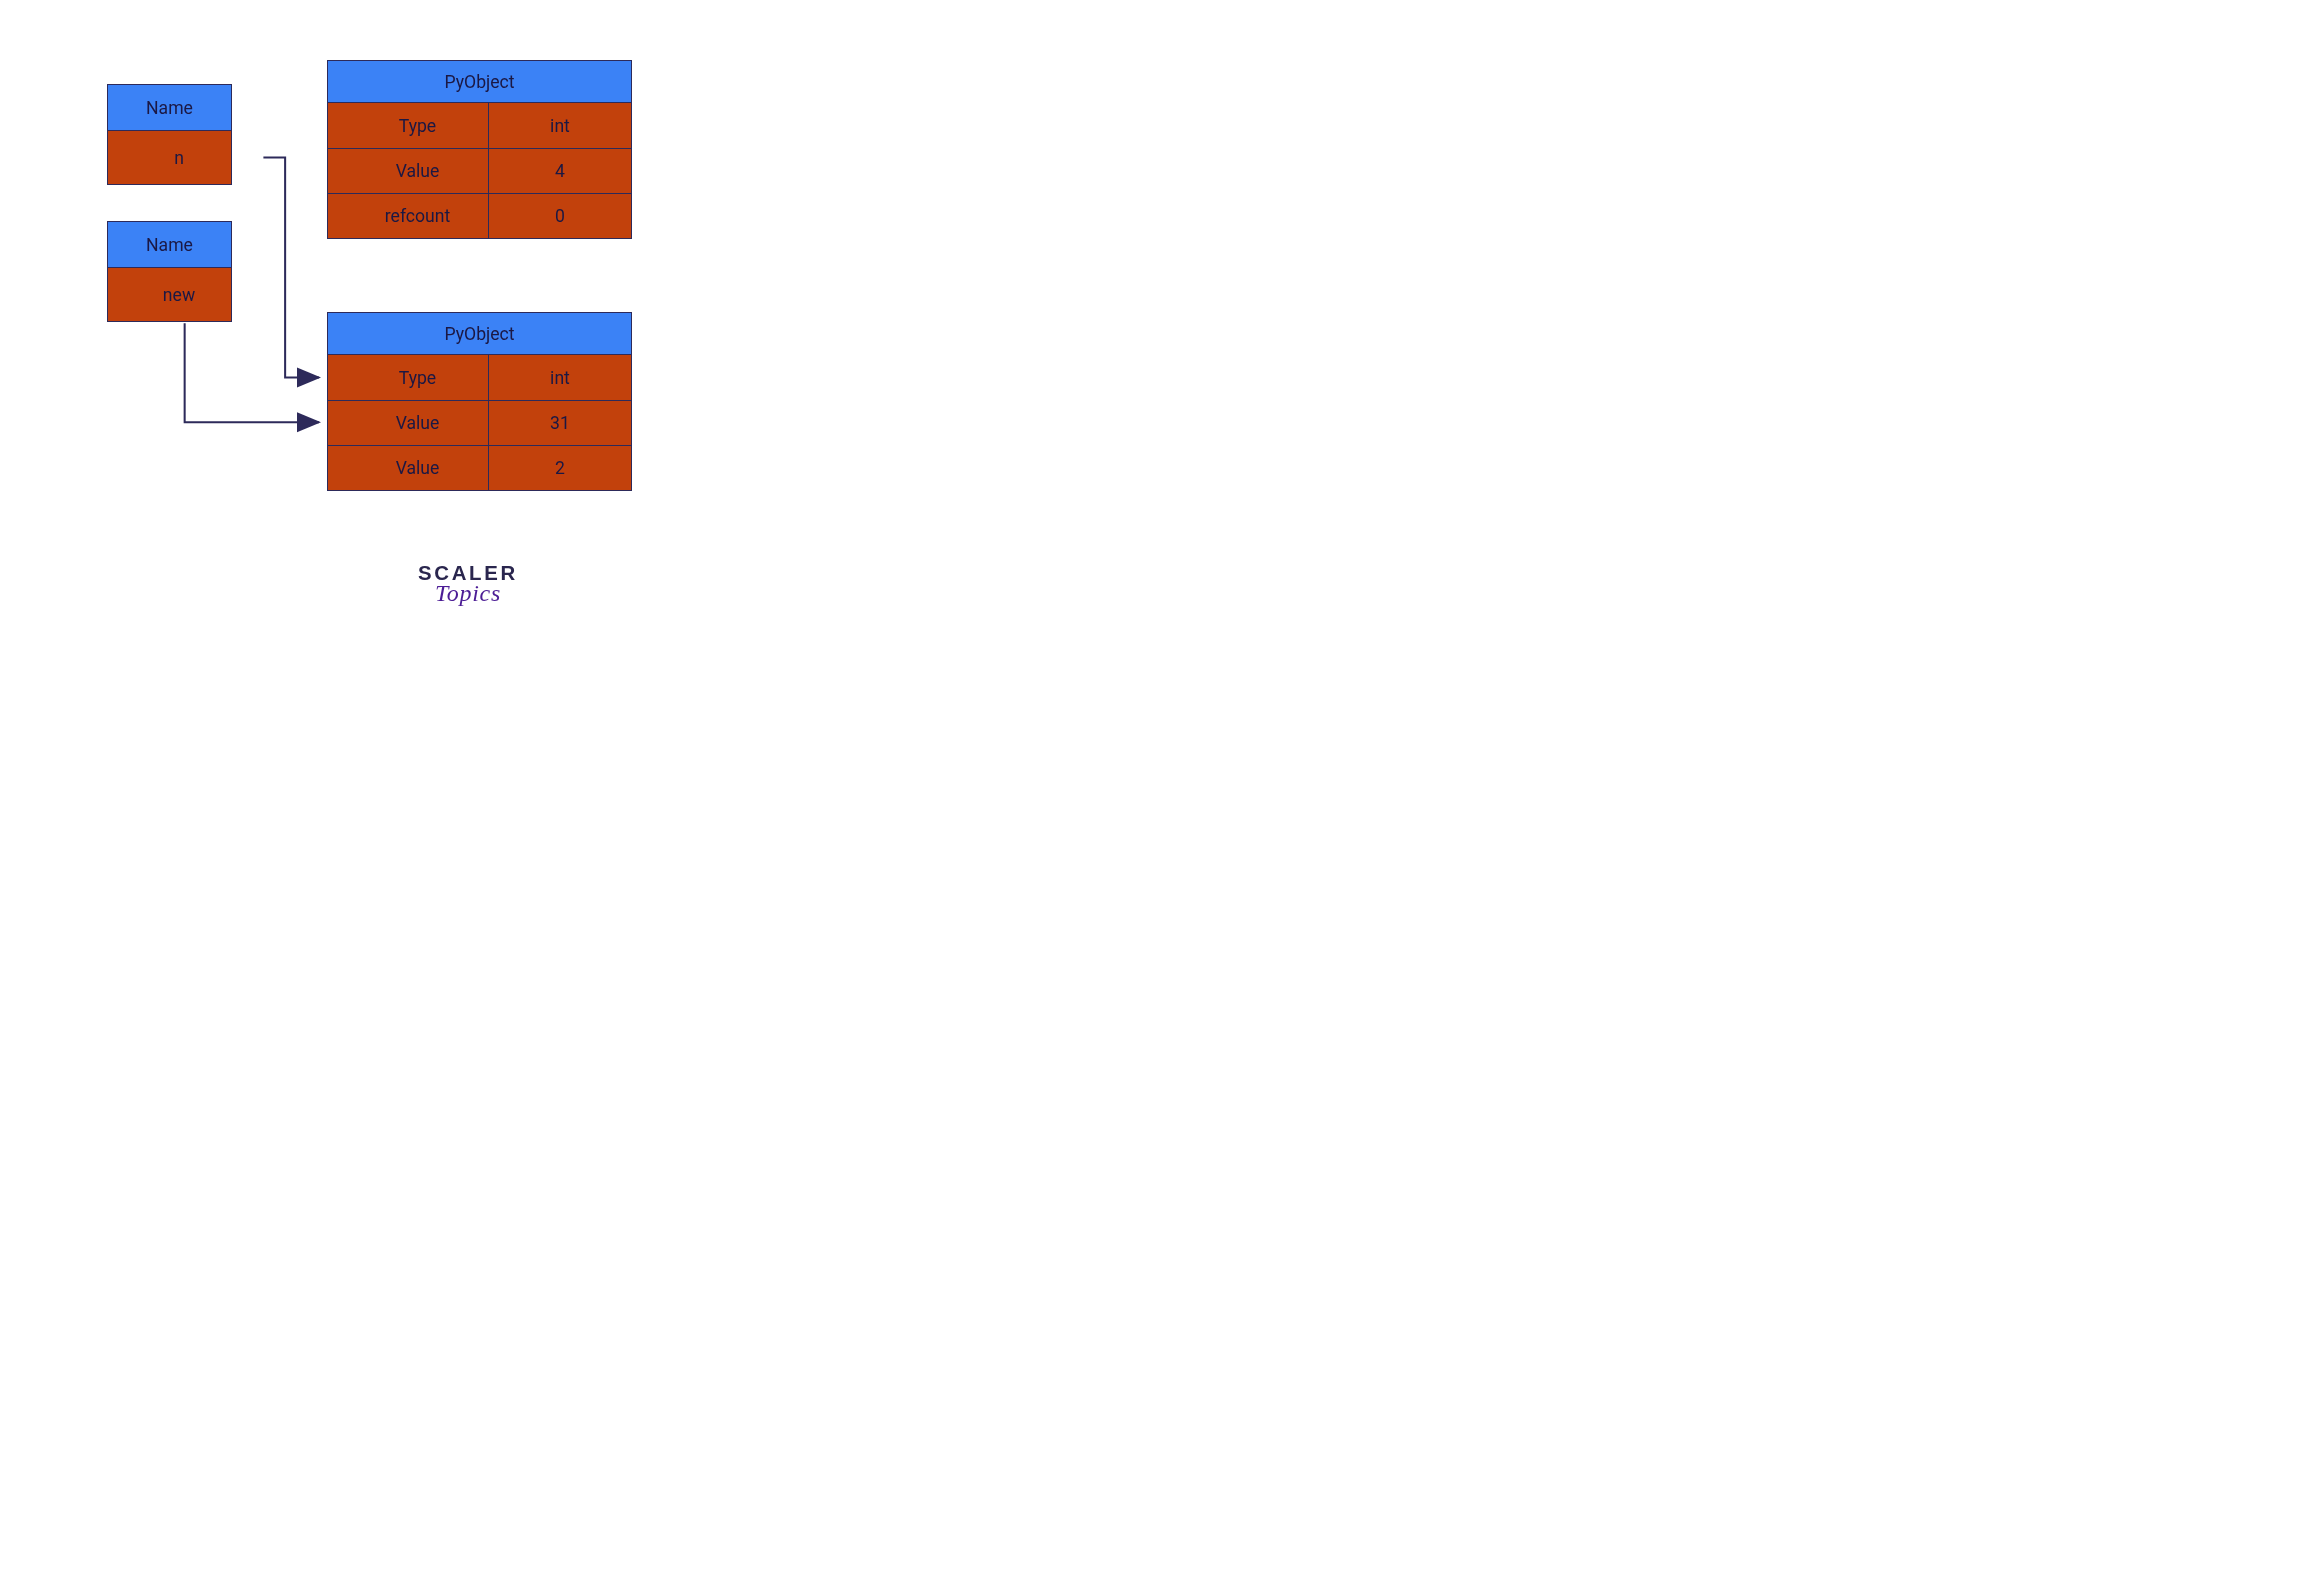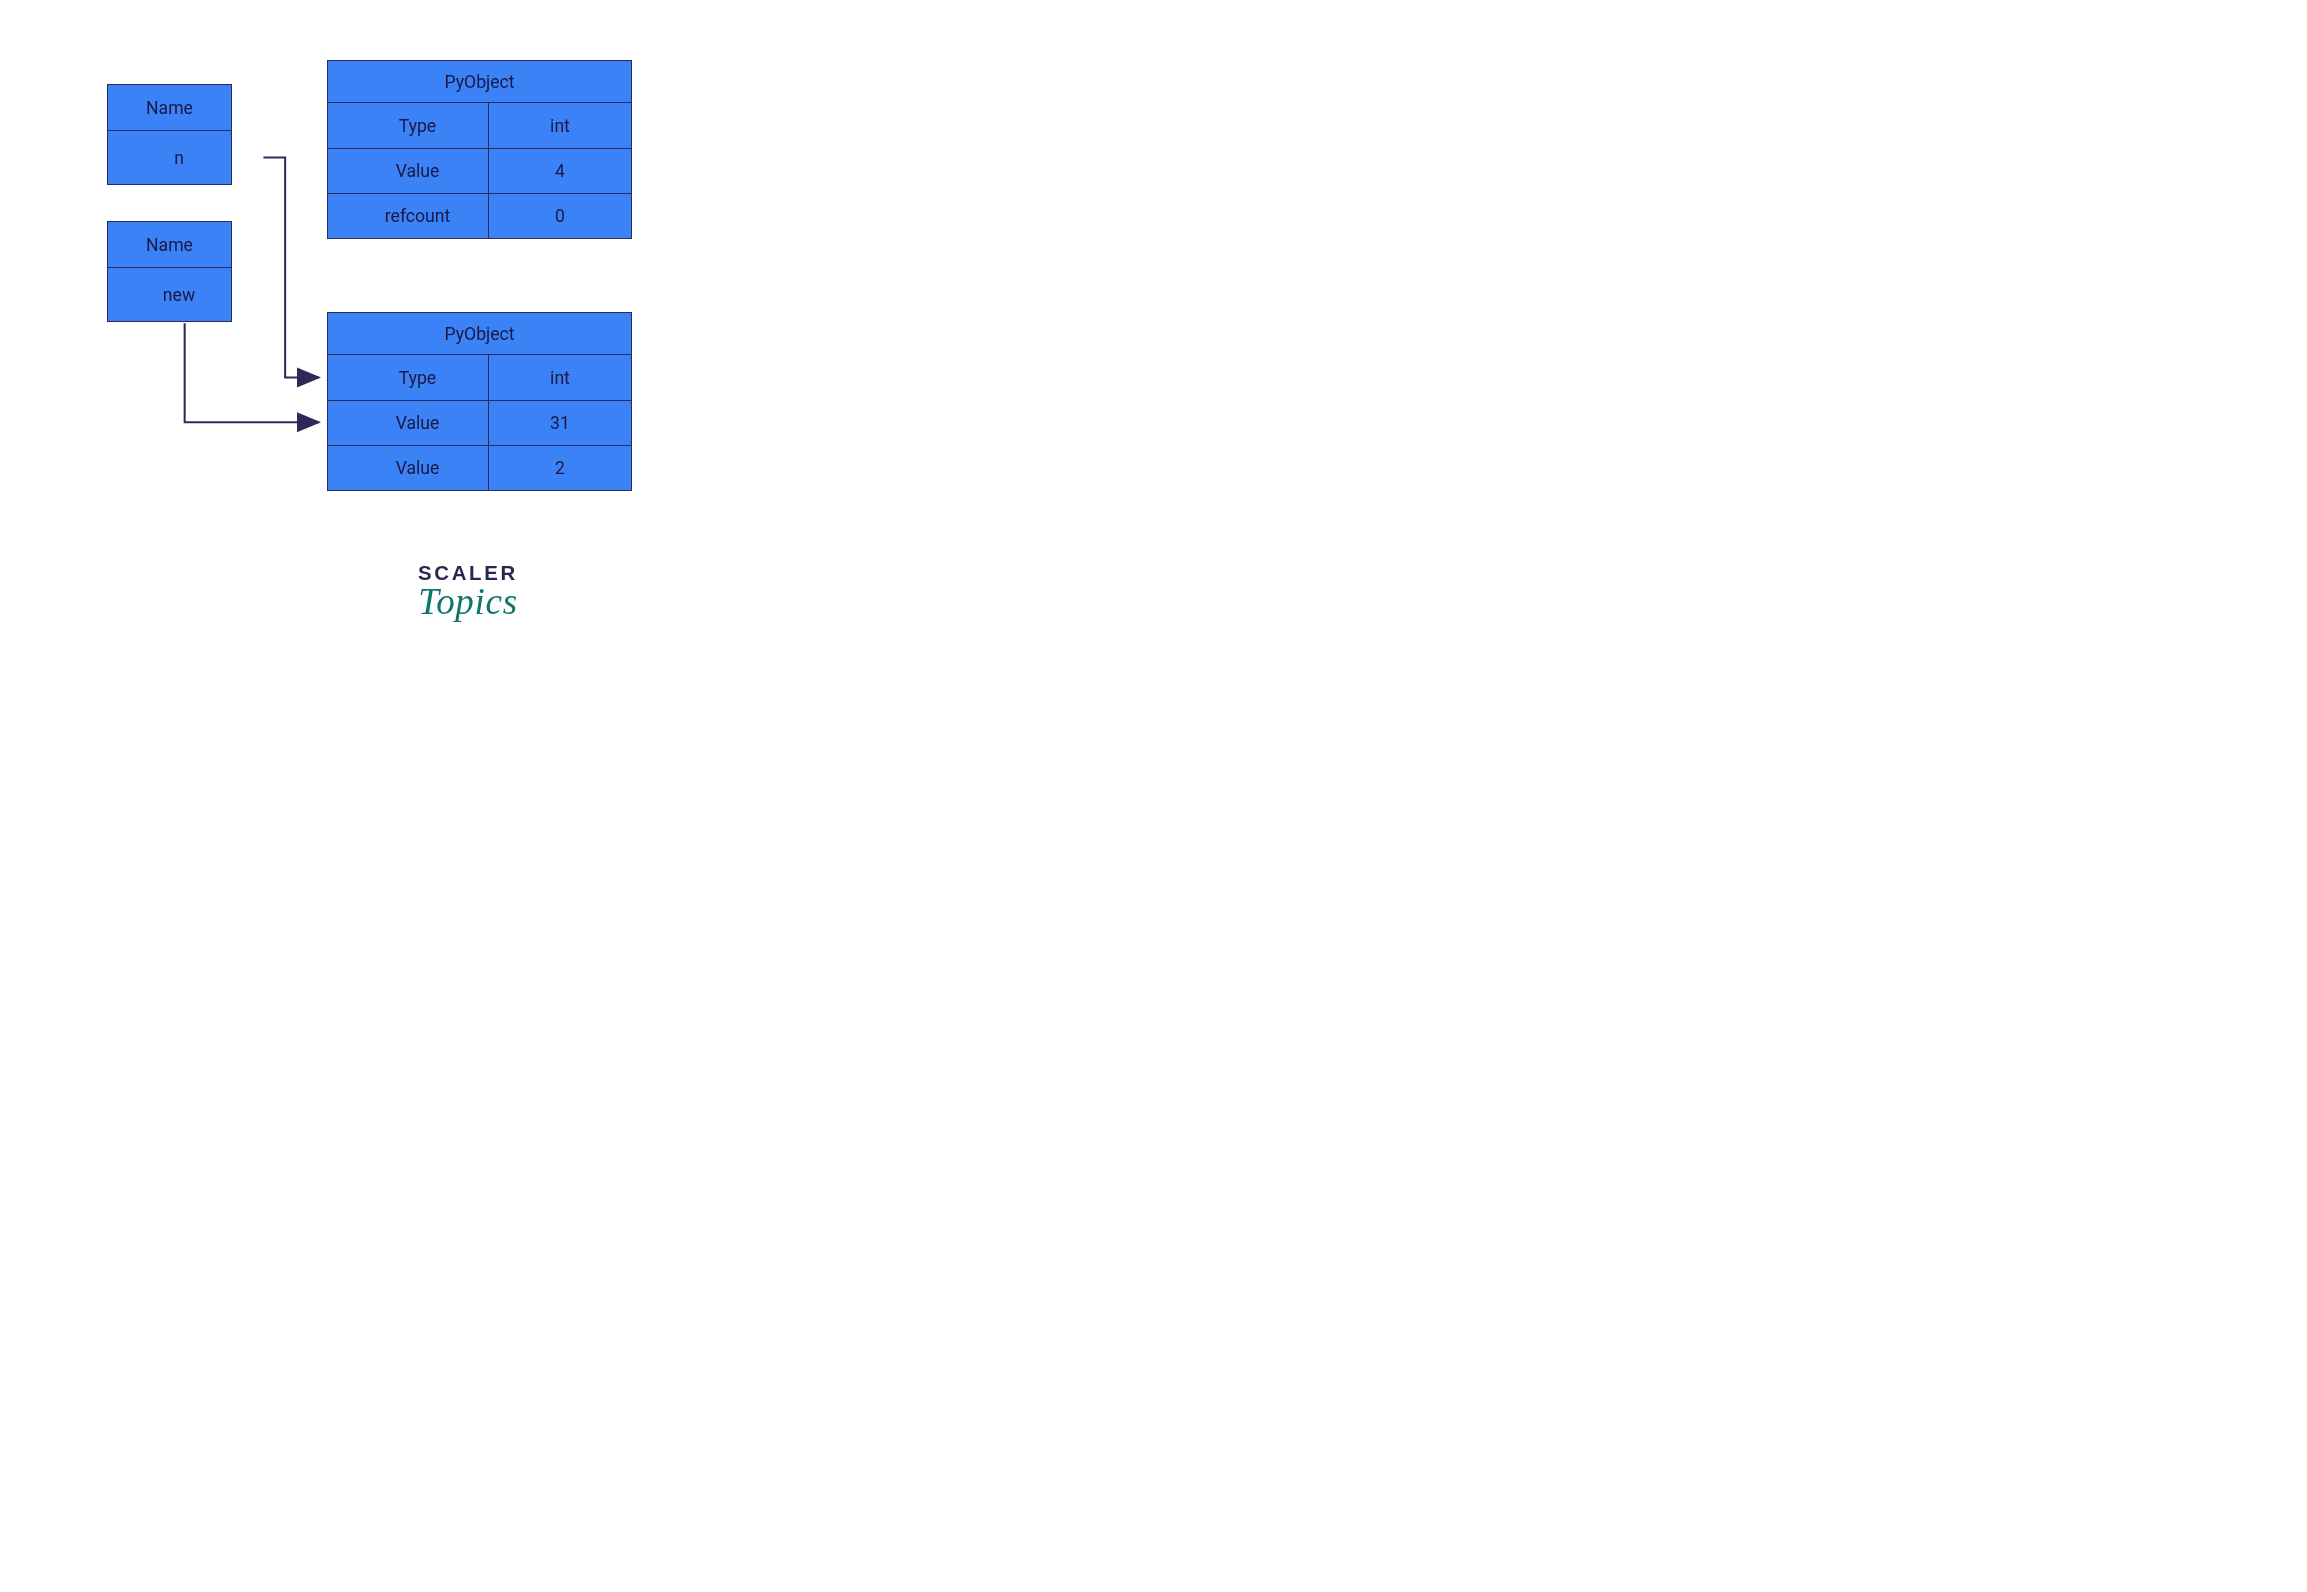--- a/index.html
+++ b/index.html
@@ -24,21 +24,21 @@
     background: #3b82f6;
     display: flex;
     align-items: center;
     justify-content: center;
     font-size: 17.6px;
     color: #1b1844;
     border-bottom: 1.4px solid #2d2a5a;
   }
   .row {
     display: flex;
-    background: #3b82f6;
+    background: #c2410c;
     padding-left: 19px;
   }
   .cell {
     display: flex;
     align-items: center;
     justify-content: center;
     font-size: 17.6px;
     color: #1b1844;
   }
   .name-box { width: 125px; }
@@ -66,24 +66,24 @@
     text-align: center;
   }
   .logo-line1 {
     font-size: 20.4px;
     font-weight: 800;
     letter-spacing: 2.7px;
     color: #2a264e;
     font-family: -apple-system, "Segoe UI", sans-serif;
   }
   .logo-line2 {
-    font-size: 37px;
+    font-size: 24px;
     font-style: italic;
     font-family: "Brush Script MT", cursive;
-    color: #0f766e;
+    color: #4c1d95;
     margin-top: -5.4px;
     letter-spacing: 0.7px;
   }
 </style>
 </head>
 <body>
 
 <div class="canvas">
 
   <div class="box name-box" style="left:107px; top:84px;">

